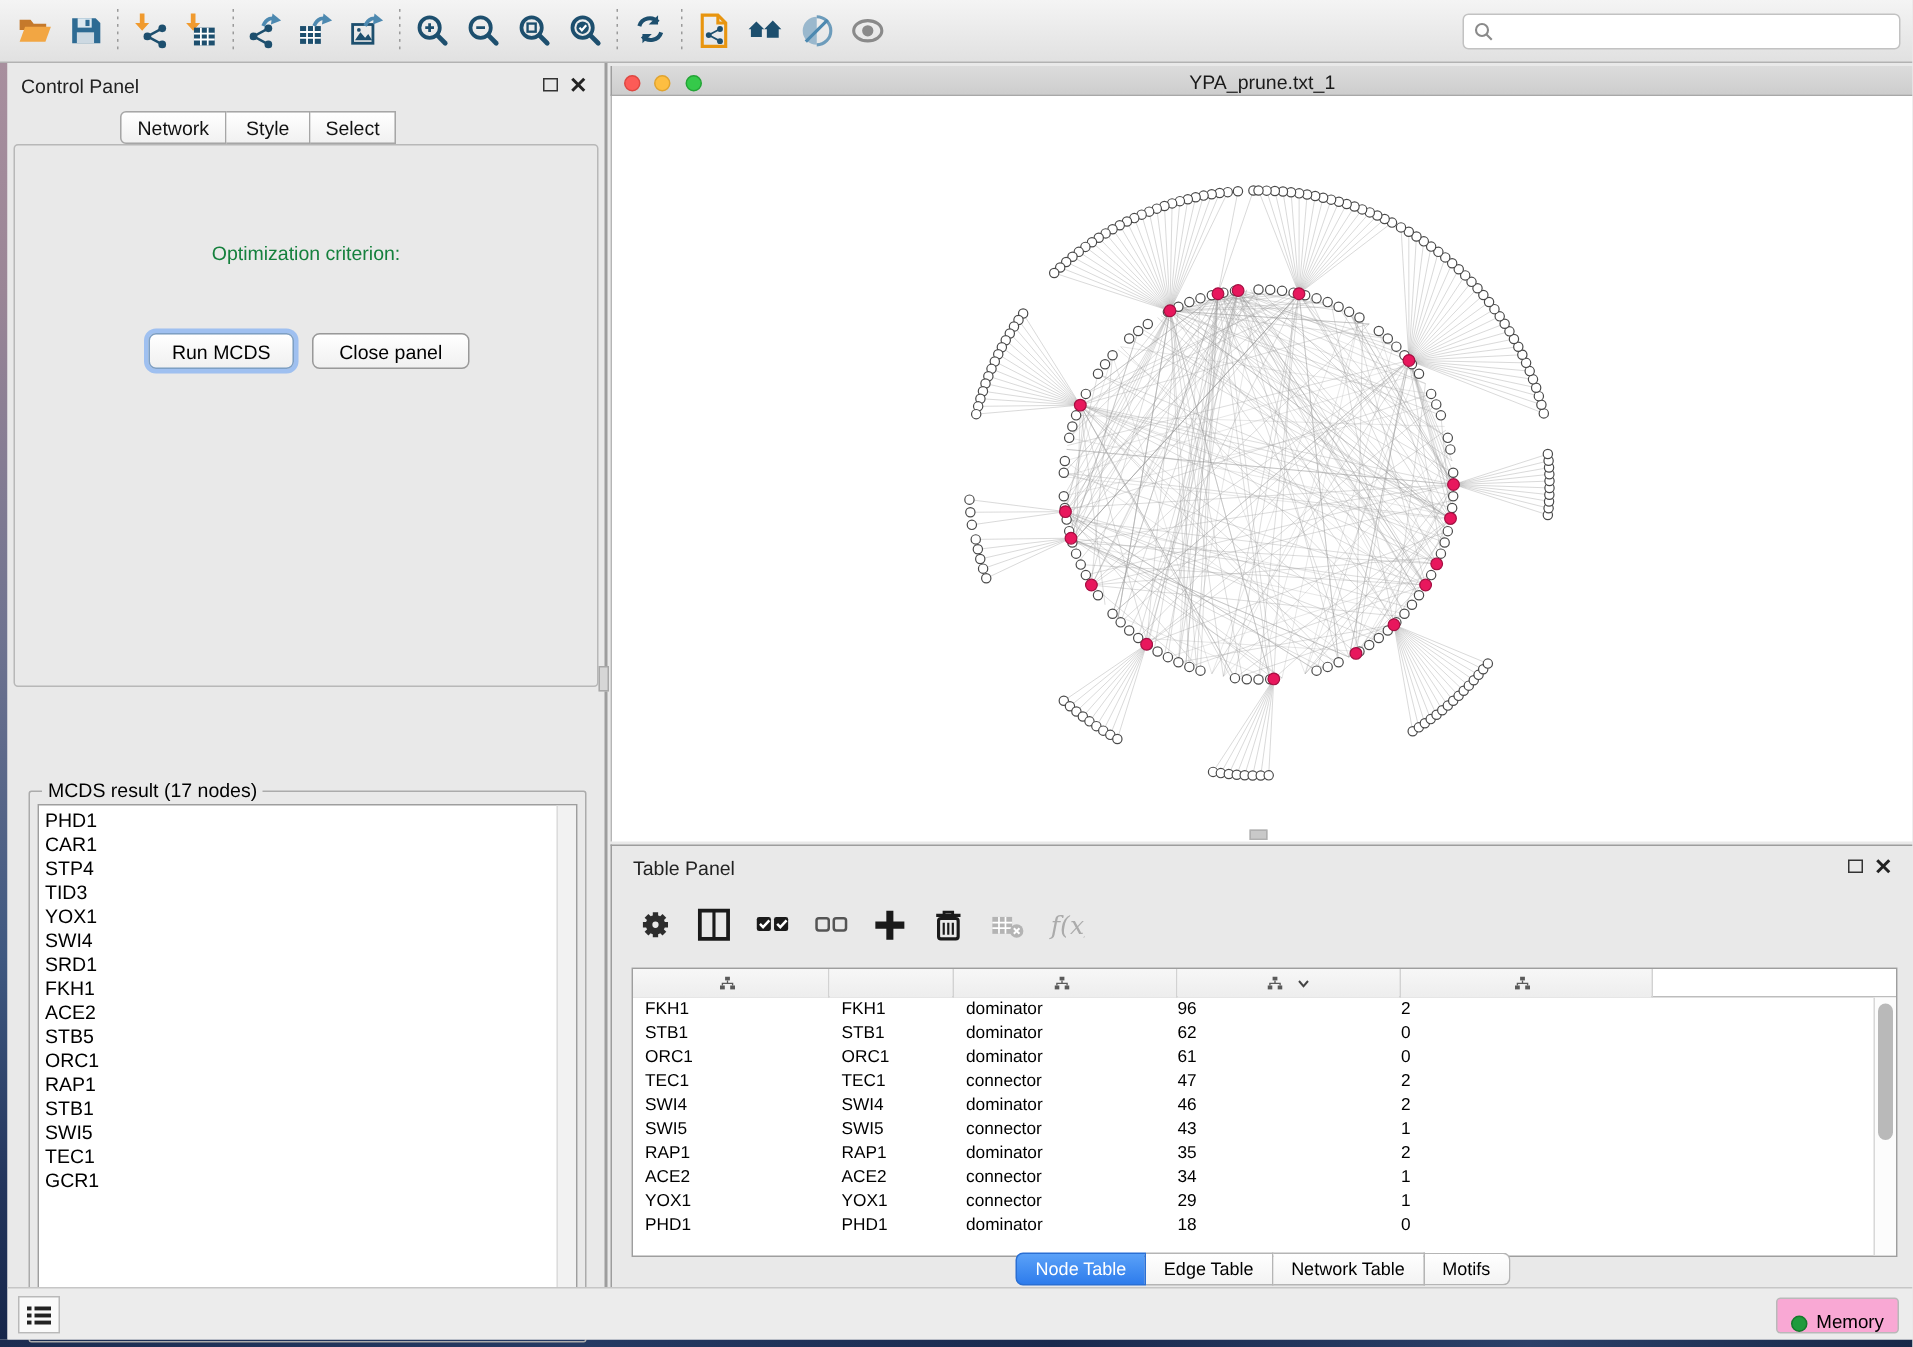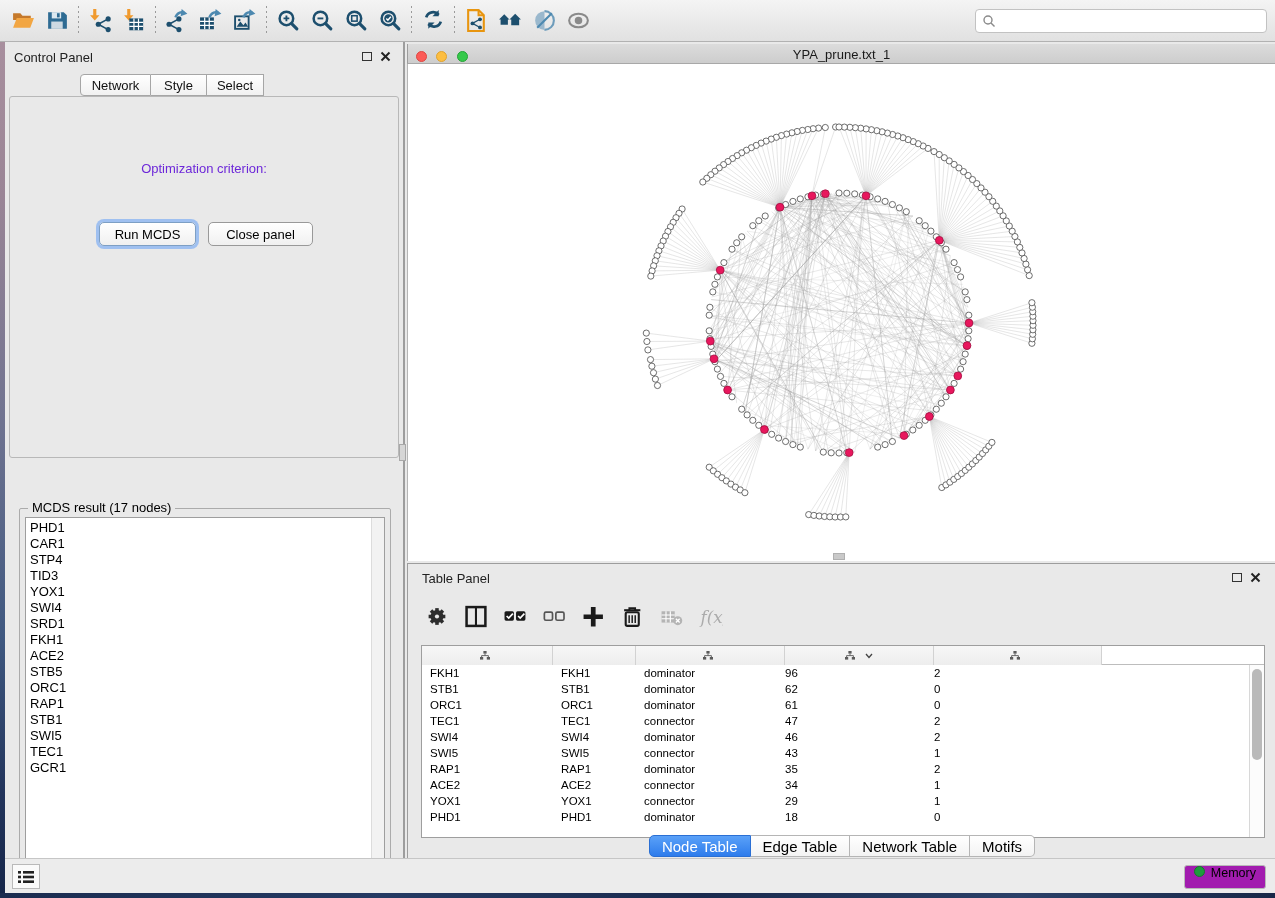--- a/index.html
+++ b/index.html
@@ -36,34 +36,34 @@
 
   #cp-tabs { position:absolute; left:75px; top:32px; display:flex; }
   .seg-tab { height:22px; background:linear-gradient(#ffffff,#f1f1f1); border:1px solid #a6a6a6;
     border-left-width:0; font-size:13px; color:#111; display:flex; align-items:center; justify-content:center; }
   .seg-tab:first-child { border-left-width:1px; border-radius:4px 0 0 4px; }
   .seg-tab:last-child { border-radius:0 4px 4px 0;margin-top:45px; }
   .seg-tab.sel { background:linear-gradient(#5ea3f9,#2f7ded); color:#fff; border-color:#2a6fd4; }
 
   #cp-body { position:absolute; left:4px; top:54px; width:390px; height:362px;
     border:1px solid #b8b8b8; border-radius:3px; background:#e9e9e9; }
-  #opt-label { position:absolute; left:0; right:0; top:64px; text-align:center; font-size:13px; color:#6d28d9; }
+  #opt-label { position:absolute; left:0; right:0; top:64px; text-align:center; font-size:13px; color:#15803d; }
   #criterion-select { position:absolute; left:40px; top:90px; width:314px; height:24px; background:#fff;
     border:1px solid #b3b3b3; border-radius:5px; display:flex; align-items:center;
     font-size:13px; color:#000; padding-left:9px; }
   #criterion-stepper { position:absolute; right:0px; top:-1px; width:21px; height:24px; border-radius:0 5px 5px 0;
     background:linear-gradient(#59a0f8,#2673ea); display:flex; flex-direction:column;
     align-items:center; justify-content:center; gap:2px; }
   .btn { height:24px; background:linear-gradient(#ffffff,#f0f0f0); border:1px solid #999;
     border-radius:5px; font-size:13px; color:#000; display:flex; align-items:center; justify-content:center; }
   #run-btn { position:absolute; left:89px; top:125px; width:97px;
     box-shadow:0 0 0 3px rgba(110,165,245,.6); border-color:#7d9fc4; }
   #closepanel-btn { position:absolute; left:198px; top:125px; width:105px; }
 
-  #mcds-group { position:absolute; left:9px; top:411px; width:372px; height:368px;
+  #mcds-group { position:absolute; left:9px; top:430px; width:372px; height:368px;
     border:1px solid #ababab; border-radius:2px; }
   #mcds-legend { position:absolute; left:8px; top:-9px; background:#e9e9e9; padding:0 4px;
     font-size:13px; color:#000; white-space:nowrap; }
   #mcds-list { position:absolute; left:5px; top:8px; right:5px; bottom:5px; background:#fff;
     border:1px solid #9e9e9e; overflow:hidden; }
   #mcds-scroll { position:absolute; right:0; top:0; bottom:0; width:13px; background:#f2f2f2;
     border-left:1px solid #dcdcdc; }
   .mcds-item { font-size:13px; line-height:16px; padding-left:4px; color:#000; }
 
   
@@ -93,33 +93,33 @@
   .hcell .lbl { white-space:nowrap; }
   .trow { display:flex; height:16px; }
   .tcell { font-size:11.5px; color:#000; line-height:16px; white-space:nowrap; overflow:hidden; }
   .tcell.l { text-align:left; padding-left:8px; }
   .tcell.r { text-align:left; }
   #tp-vscroll { position:absolute; right:0; top:19px; bottom:0; width:15px; background:#fcfcfc;
     border-left:1px solid #d8d8d8; }
   #tp-vthumb { position:absolute; left:2px; top:4px; width:10px; height:91px; background:#b9b9b9; border-radius:5px; }
   #tp-tabs { position:absolute; left:0; top:271px; width:868px; display:flex; justify-content:center; }
   .bottom-tab { height:22px; padding:0 12px; background:linear-gradient(#ffffff,#f3f3f3);
-    border:1px solid #b5b5b5; border-left-width:0; font-size:15px; color:#000;
+    border:1px solid #b5b5b5; border-left-width:0; font-size:12px; color:#000;
     display:flex; align-items:center; }
   .bottom-tab:first-child { border-left-width:1px; border-radius:5px 0 0 5px; }
   .bottom-tab:last-child { border-radius:0 5px 5px 0; }
   .bottom-tab.sel { background:linear-gradient(#5aa1f8,#2e7cec); color:#fff; border-color:#2a6fd4; }
 
   
   #status-bar { left:5px; top:858px; width:1270px; height:35px; background:#ececec;
     border-top:1px solid #c6c6c6; }
   #list-btn { position:absolute; left:7px; top:5px; width:28px; height:25px; background:#fafafa;
     border:1px solid #b9b9b9; display:flex; align-items:center; justify-content:center; }
-  #memory-btn { position:absolute; right:9px; top:6px; height:24px; padding:0 9px; background:#a21caf;
-    border:1px solid #b9b9b9; border-radius:3px; display:flex; align-items:flex-start; gap:6px;
+  #memory-btn { position:absolute; right:9px; top:6px; height:24px; padding:0 9px; background:#f9a8d4;
+    border:1px solid #b9b9b9; border-radius:3px; display:flex; align-items:flex-end; gap:6px;
     font-size:12.5px; color:#000; }
   #memory-dot { width:11px; height:11px; border-radius:50%; background:#1f9b3c;
     border:1px solid #157a2c; }
 </style>
 </head>
 <body>
 
 <div id="toolbar" class="abs">
   <div id="toolbar-icons" style="display:flex;align-items:center;padding-left:6px;">
       <div class="tb-btn">

